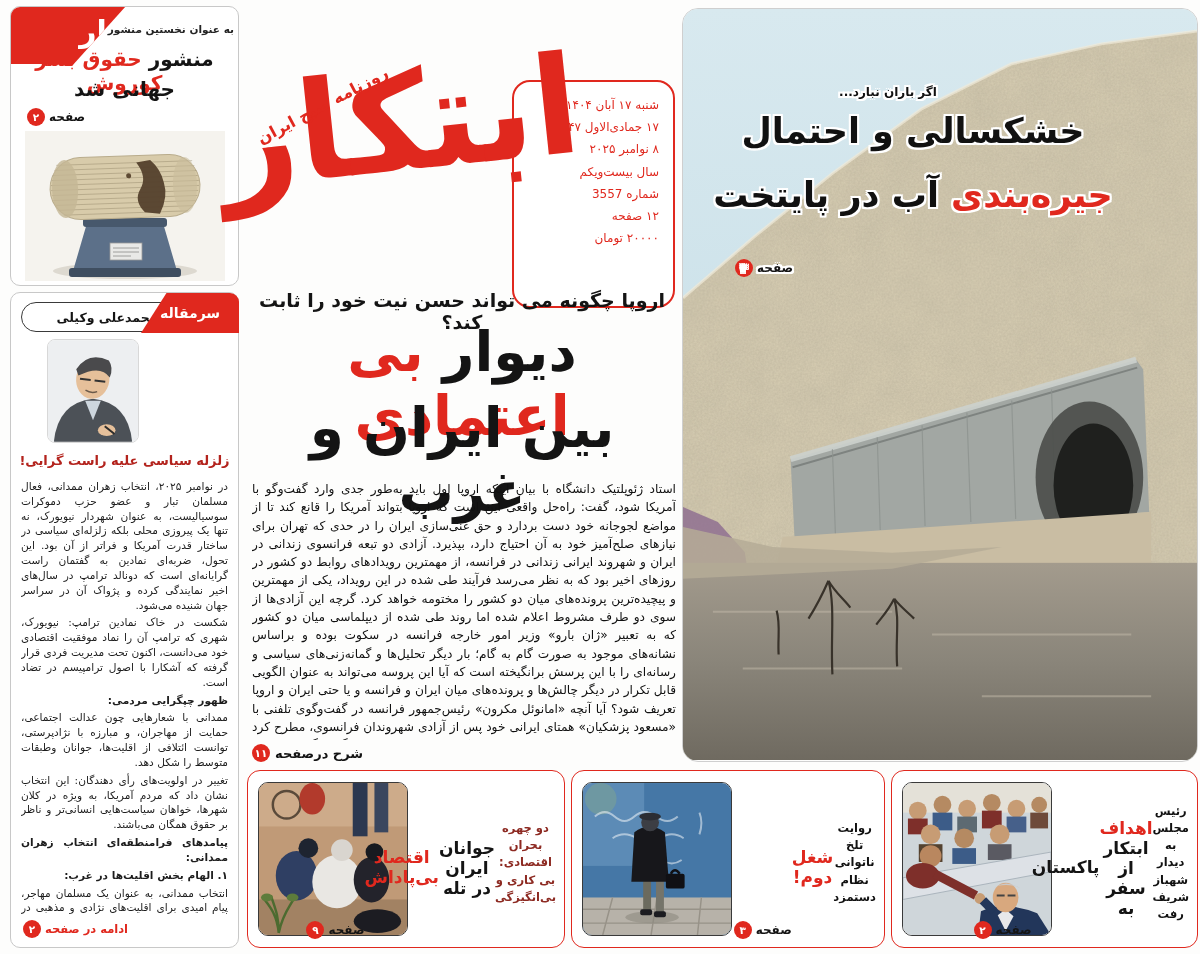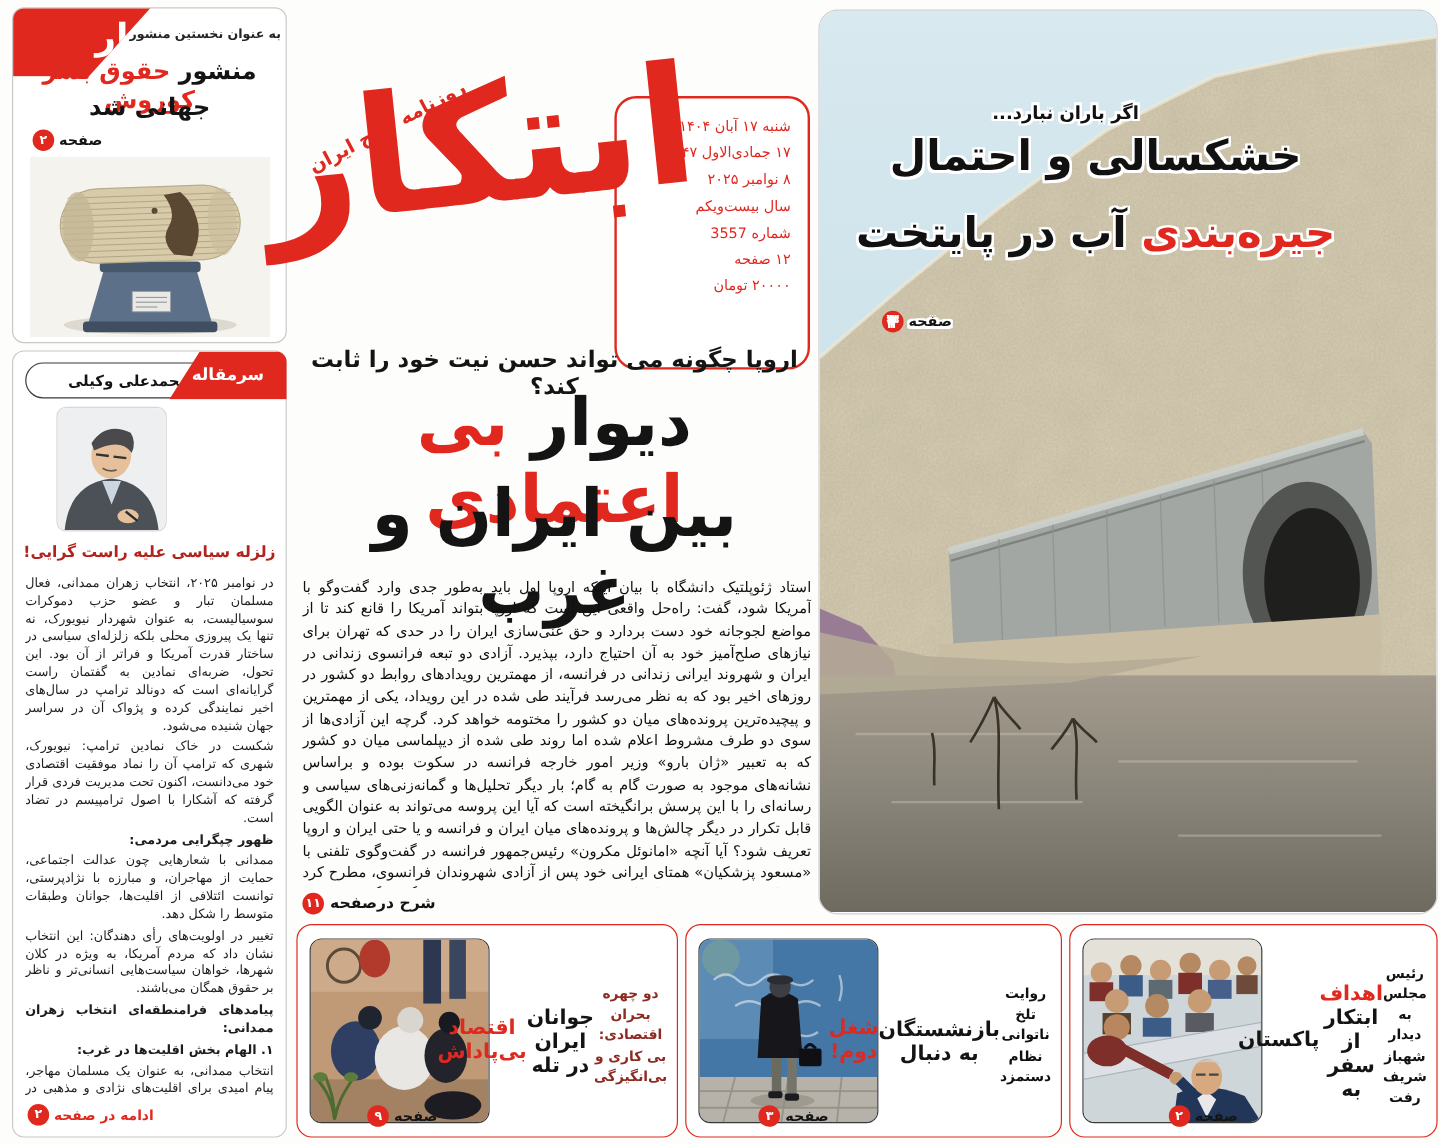--- a/index.html
+++ b/index.html
@@ -70,21 +70,21 @@
     font-size:12.2px; line-height:1.5; text-align:justify; color:#101010; }
   .lead-more{ position:absolute; left:252px; top:744px; display:inline-flex; gap:5px; align-items:center;
     font-size:13px; font-weight:bold; color:var(--ink); }
 
   
   .photo-card{ position:absolute; left:682px; top:8px; width:516px; height:754px; border-radius:16px;
     overflow:hidden; border:1px solid #cfcfcf; }
   .photo-card svg{ position:absolute; inset:0; }
   .outline{ text-shadow:-2px -2px 0 #fff,2px -2px 0 #fff,-2px 2px 0 #fff,2px 2px 0 #fff,
     0 2px 0 #fff,0 -2px 0 #fff,2px 0 0 #fff,-2px 0 0 #fff; }
-  .ph-kicker{ position:absolute; top:76px; left:40px; width:330px; text-align:center; font-size:15px;
+  .ph-kicker{ position:absolute; top:76px; left:40px; width:330px; text-align:center; font-size:12px;
     font-weight:bold; color:#111; }
   .ph-h1{ position:absolute; top:102px; left:30px; width:400px; text-align:center; font-size:35px;
     font-weight:800; color:#111; }
   .ph-h2{ position:absolute; top:166px; left:10px; width:440px; text-align:center; font-size:35px;
     font-weight:800; color:#111; }
   .ph-h2 .red{ color:var(--red); }
   .ph-tag{ position:absolute; top:248px; left:52px; }
   .ph-tag .page-tag{ font-size:12px; }
 
   
@@ -342,21 +342,20 @@
         <circle cx="68" cy="40" r="9" fill="#3c3e44"></circle>
         <ellipse cx="68" cy="34" rx="11" ry="4" fill="#2b2d33"></ellipse>
         <rect x="84" y="92" width="19" height="15" rx="2" fill="#101014"></rect>
         <path d="M89,92 q4,-7 9,0" stroke="#101014" stroke-width="2.5" fill="none"></path>
       </svg>
     </div>
     <div class="btxt">
       <div class="bkicker">
         <div>روایت تلخ ناتوانی نظام دستمزد</div>
       </div>
-      <div class="btitle1">بازنشستگان به دنبال</div>
       <div class="btitle2">شغل دوم!</div>
       <div class="btag page-tag">
         <span>صفحه</span>
         <span class="badge">۳</span>
       </div>
     </div>
   </div>
 
   <div class="bbox b3">
     <div class="bimg">

